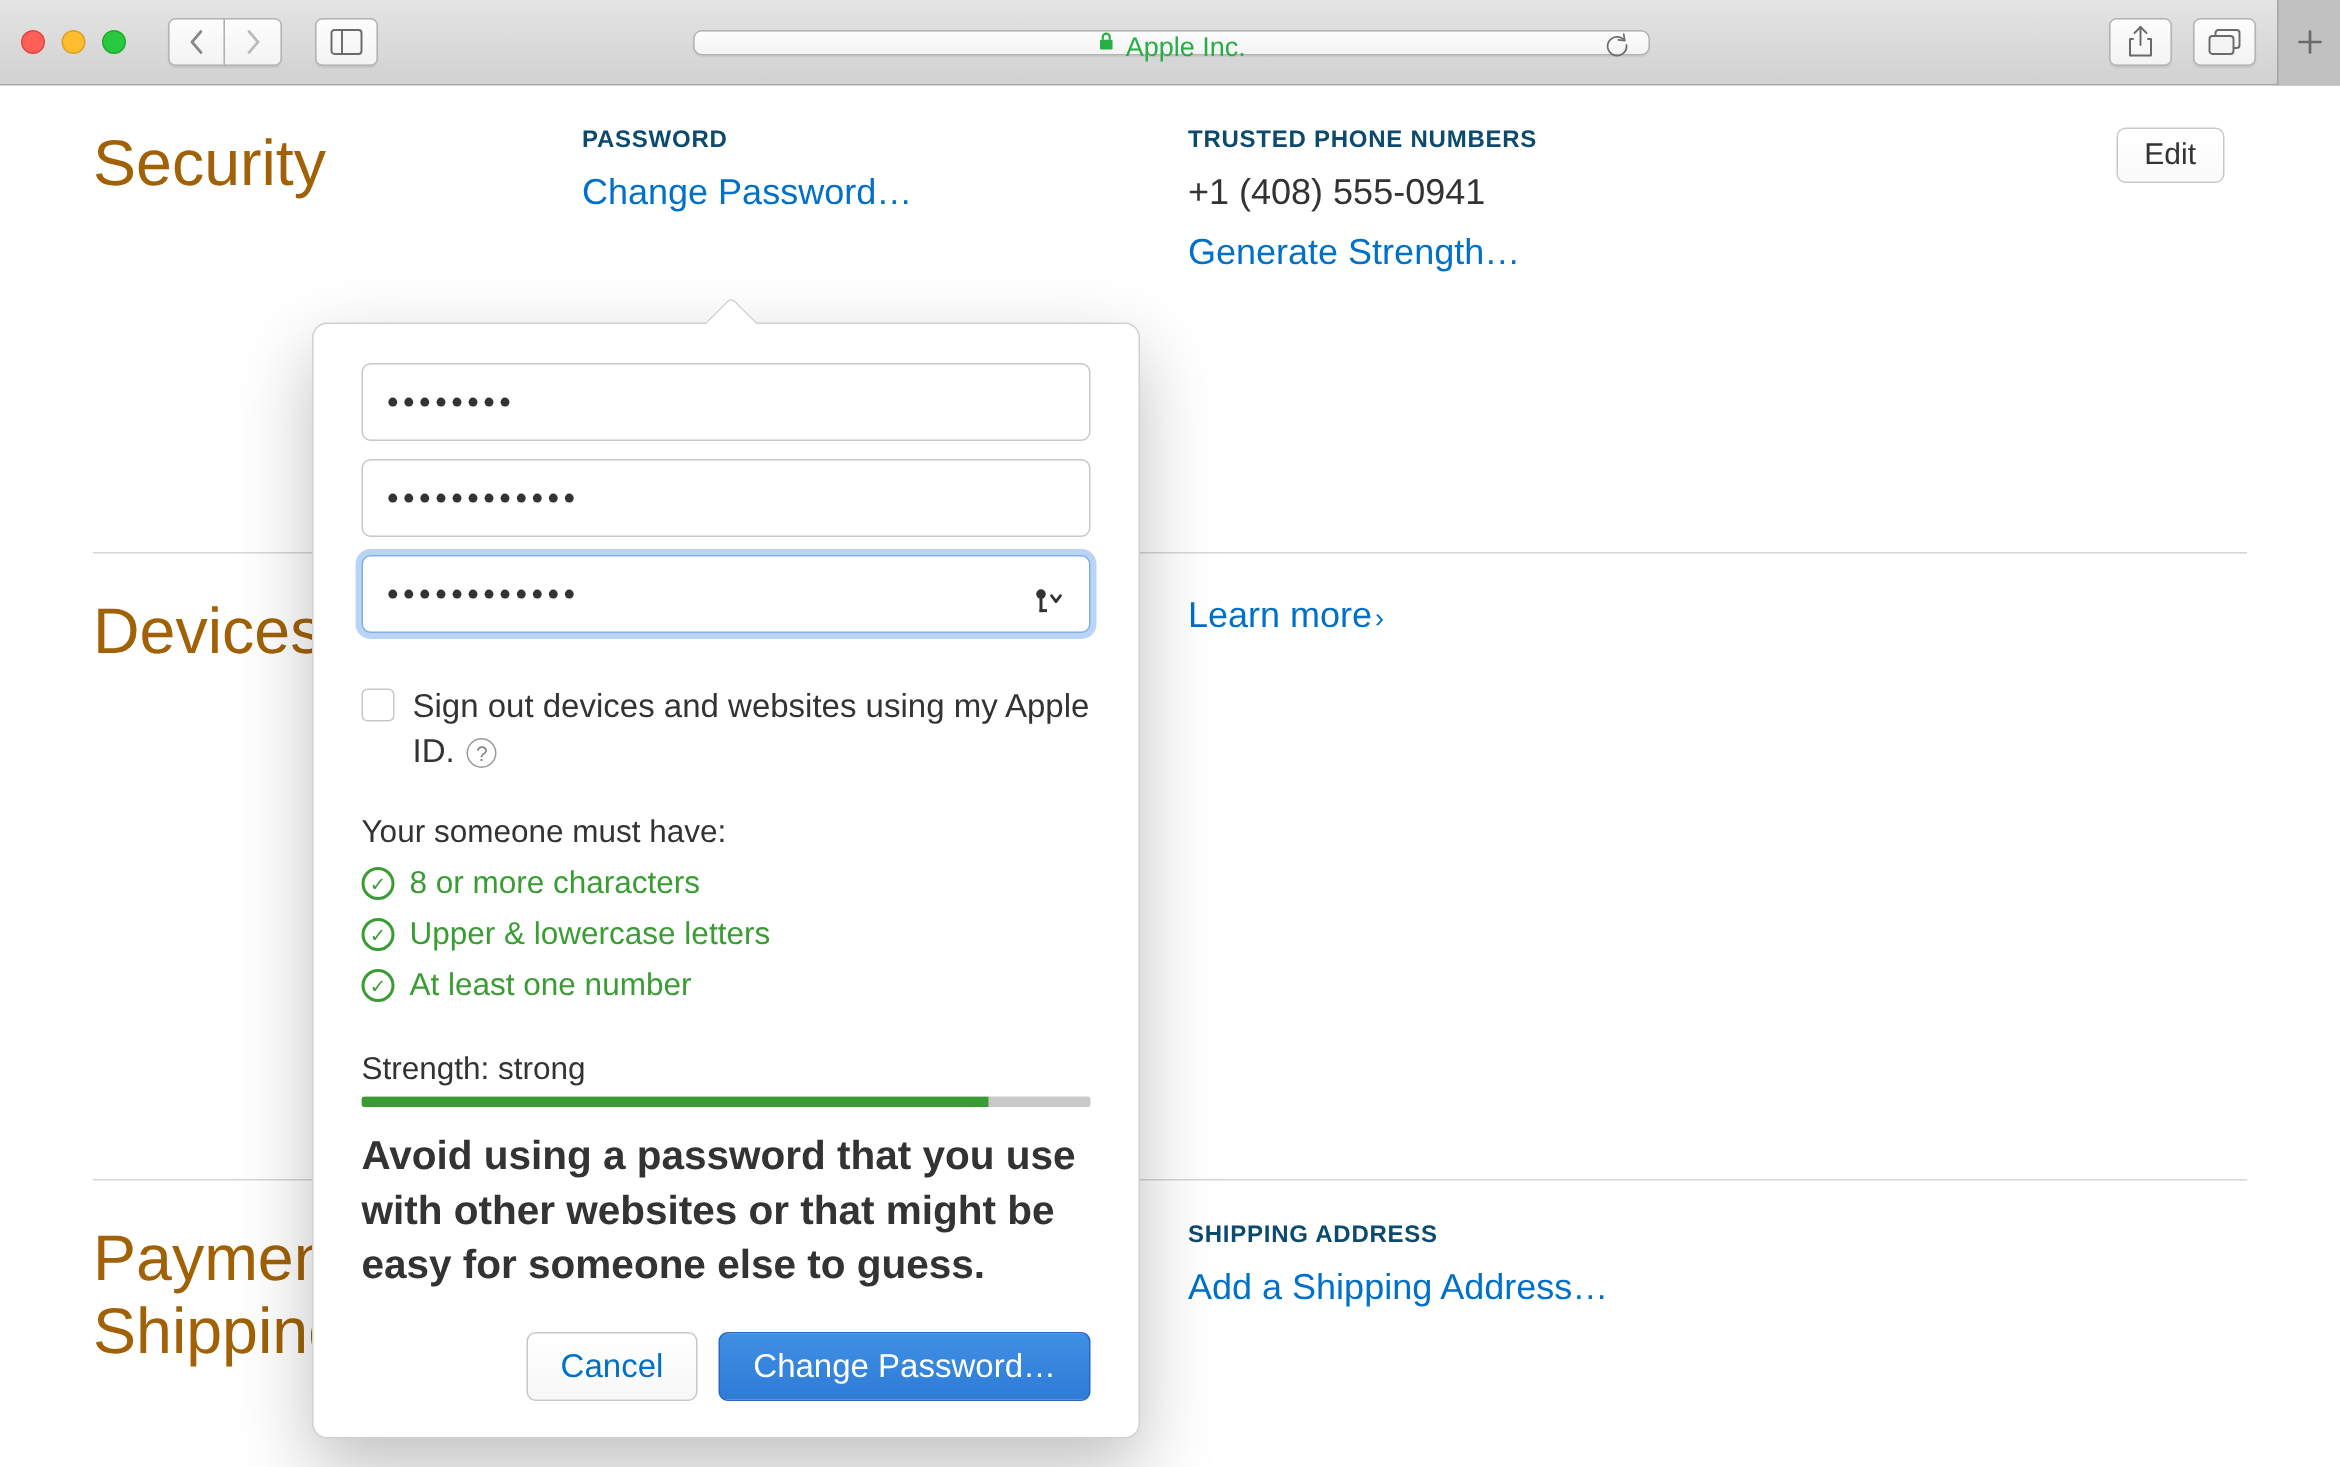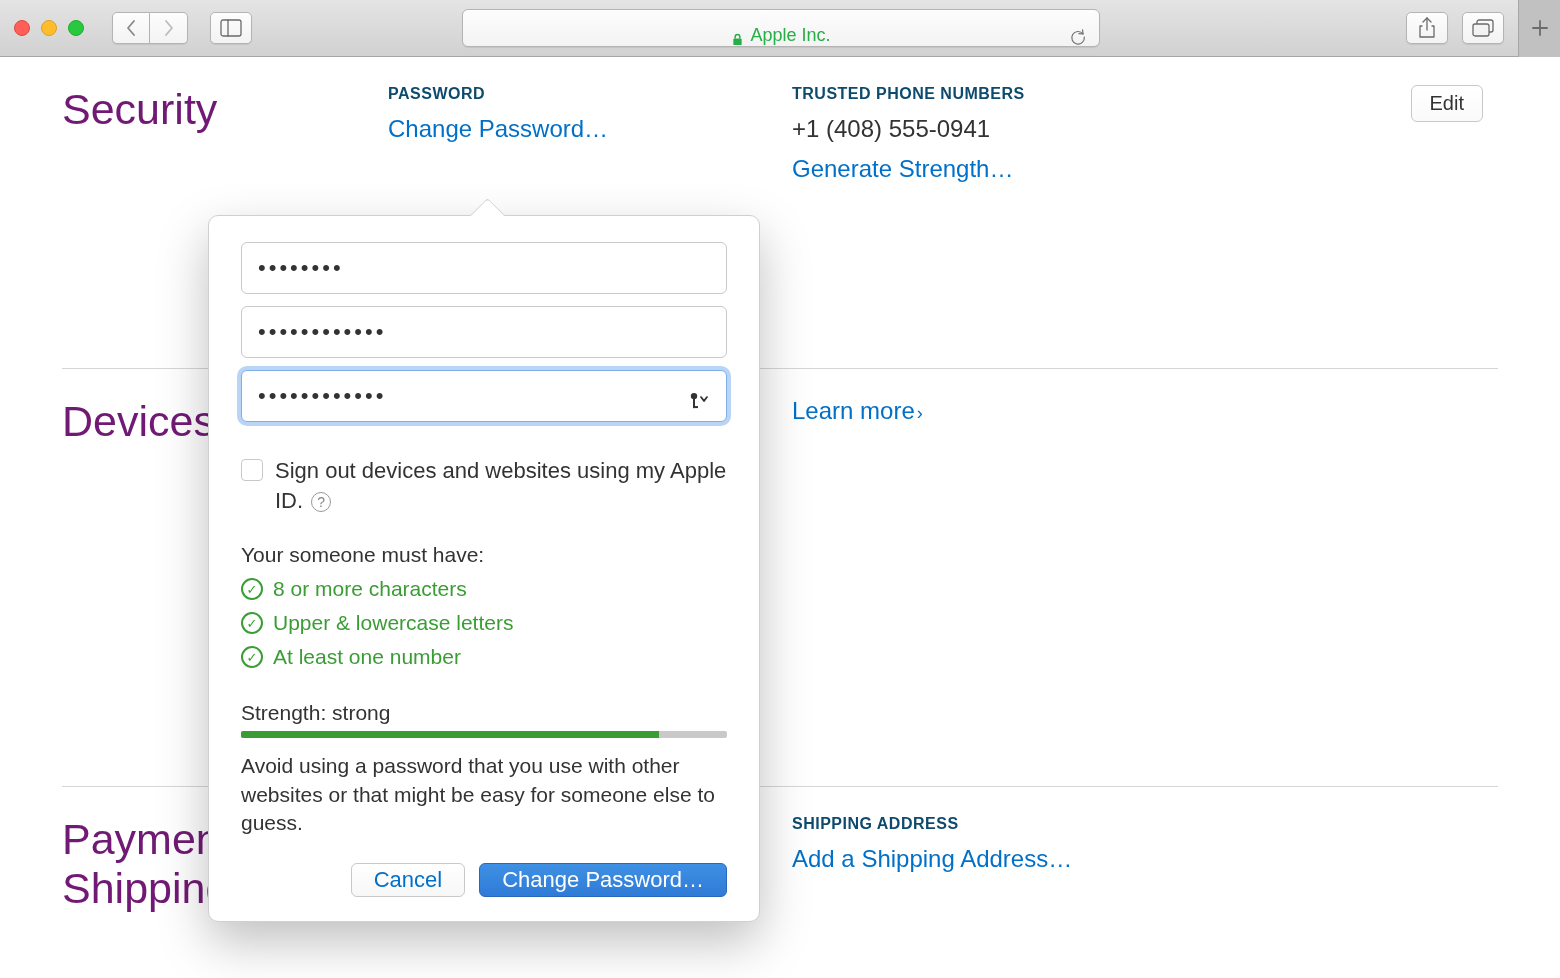--- a/index.html
+++ b/index.html
@@ -39,25 +39,25 @@
     box-shadow: 0 1px 0 rgba(255,255,255,0.5) inset, 0 1px 1px rgba(0,0,0,0.08);
   }
   .tb-group { display: flex; }
   .tb-group .tb-btn { border-radius: 0; }
   .tb-group .tb-btn:first-child { border-top-left-radius: 5px; border-bottom-left-radius: 5px; }
   .tb-group .tb-btn:last-child { border-top-right-radius: 5px; border-bottom-right-radius: 5px; border-left: none; }
   .tb-nav { width: 38px; }
   .tb-sidebar { width: 42px; margin-left: 12px; }
   .address-bar {
     flex: 0 0 638px;
-    height: 38px;
+    height: 17px;
     margin-left: 200px;
     border-radius: 6px;
     display: flex;
-    align-items: flex-end;
+    align-items: flex-start;
     justify-content: center;
     position: relative;
     padding: 0 12px;
   }
   .lock-icon {
     width: 13px; height: 13px; margin-right: 6px; color: #27ae47;
   }
   .address-text { color: #27ae47; font-size: 18px; }
   .reload-icon { position: absolute; right: 12px; color: #6f6f6f; width: 18px; height: 18px; }
   .tb-right { margin-left: auto; display: flex; gap: 14px; align-items: center; }
@@ -79,21 +79,21 @@
     padding: 0 0 28px 0;
     border-bottom: 1px solid #d6d6d6;
     margin-bottom: 28px;
   }
   .section.large-gap { min-height: 284px; }
   .section.devices-gap { min-height: 390px; }
   .section-title {
     flex: 0 0 326px;
     font-size: 43px;
     font-weight: 400;
-    color: #701a75;
+    color: #a16207;
     line-height: 1.15;
   }
   .cols { display: flex; flex: 1; }
   .col { flex: 0 0 404px; }
   .col-right { flex: 1; position: relative; }
   .label-cap {
     font-size: 16px;
     font-weight: 700;
     letter-spacing: 0.5px;
     color: #0c4a6e;
@@ -177,24 +177,24 @@
   .req-header { font-size: 21px; color: #333; margin-top: 28px; margin-bottom: 10px; }
   .req-item { display: flex; align-items: center; gap: 10px; color: #3a9d34; font-size: 21px; margin-bottom: 10px; }
   .check-circle {
     width: 22px; height: 22px; border: 2px solid #3a9d34; border-radius: 50%;
     display: inline-flex; align-items: center; justify-content: center;
     font-size: 13px; color: #3a9d34;
   }
   .strength-label { font-size: 21px; color: #333; margin-top: 32px; margin-bottom: 6px;}
   .strength-bar { height: 7px; background: #c9c9c9; border-radius: 2px; overflow: hidden; }
   .strength-fill { height: 100%; width: 86%; background: #3a9d34; }
-  .advice { font-size: 21px; color: #333; line-height: 1.35; margin-top: 14px; }
+  .advice { font-size: 27px; color: #333; line-height: 1.35; margin-top: 14px; font-weight: bold; }
   .popover-actions { display: flex; justify-content: flex-end; gap: 14px; margin-top: 26px; }
   .btn {
-    height: 34px; padding: 0 22px; border-radius: 6px;
+    height: 46px; padding: 0 22px; border-radius: 6px;
     font-size: 22px; cursor: pointer;
     display: flex; align-items: center;
   }
   .btn-cancel {
     background: linear-gradient(to bottom, #fff, #f7f7f7);
     border: 1px solid #c8c8c8; color: #0070c9;
   }
   .btn-primary {
     background: linear-gradient(to bottom, #3e90e4, #2f7bd6);
     border: 1px solid #2968bd; color: #fff;

